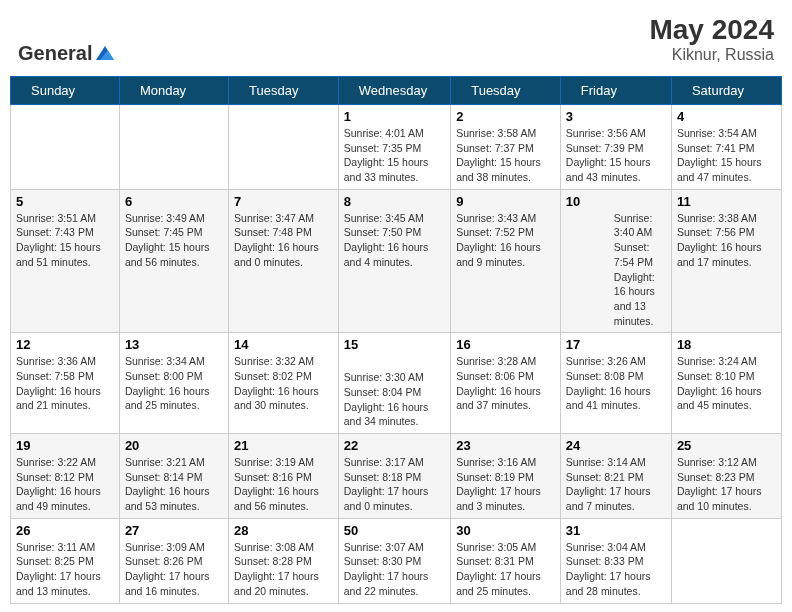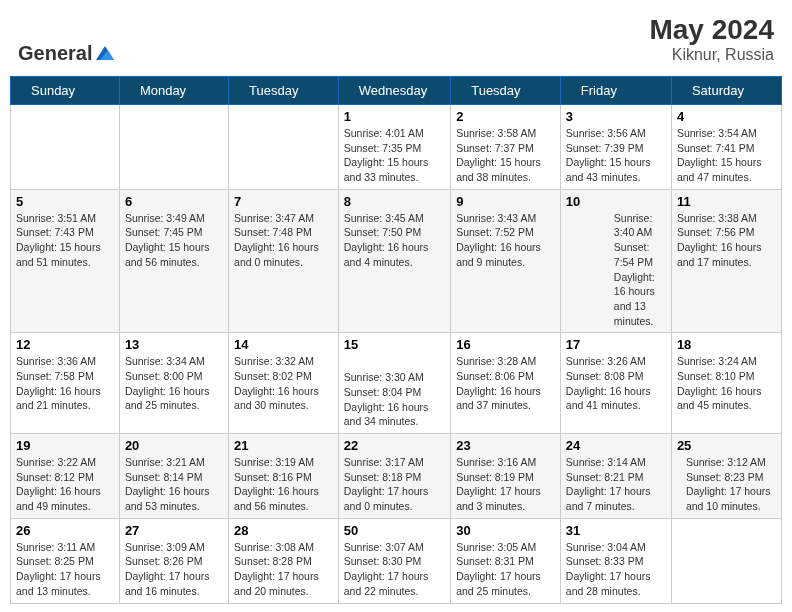--- a/index.html
+++ b/index.html
@@ -292,21 +292,21 @@
         </td>
         <td>
           <span class="day-number">24</span>
           <div class="day-info" style="white-space: pre-line;">Sunrise: 3:14 AM
 Sunset: 8:21 PM
 Daylight: 17 hours
 and 7 minutes.</div>
         </td>
         <td>
           <span class="day-number">25</span>
-          <div class="day-info" style="white-space: pre-line; margin-left: 9px;">Sunrise: 3:12 AM
+          <div class="day-info" style="white-space: pre-line;">Sunrise: 3:12 AM
 Sunset: 8:23 PM
 Daylight: 17 hours
 and 10 minutes.</div>
         </td>
       </tr>
       <tr>
         <td>
           <span class="day-number">26</span>
           <div class="day-info" style="white-space: pre-line;">Sunrise: 3:11 AM
 Sunset: 8:25 PM

